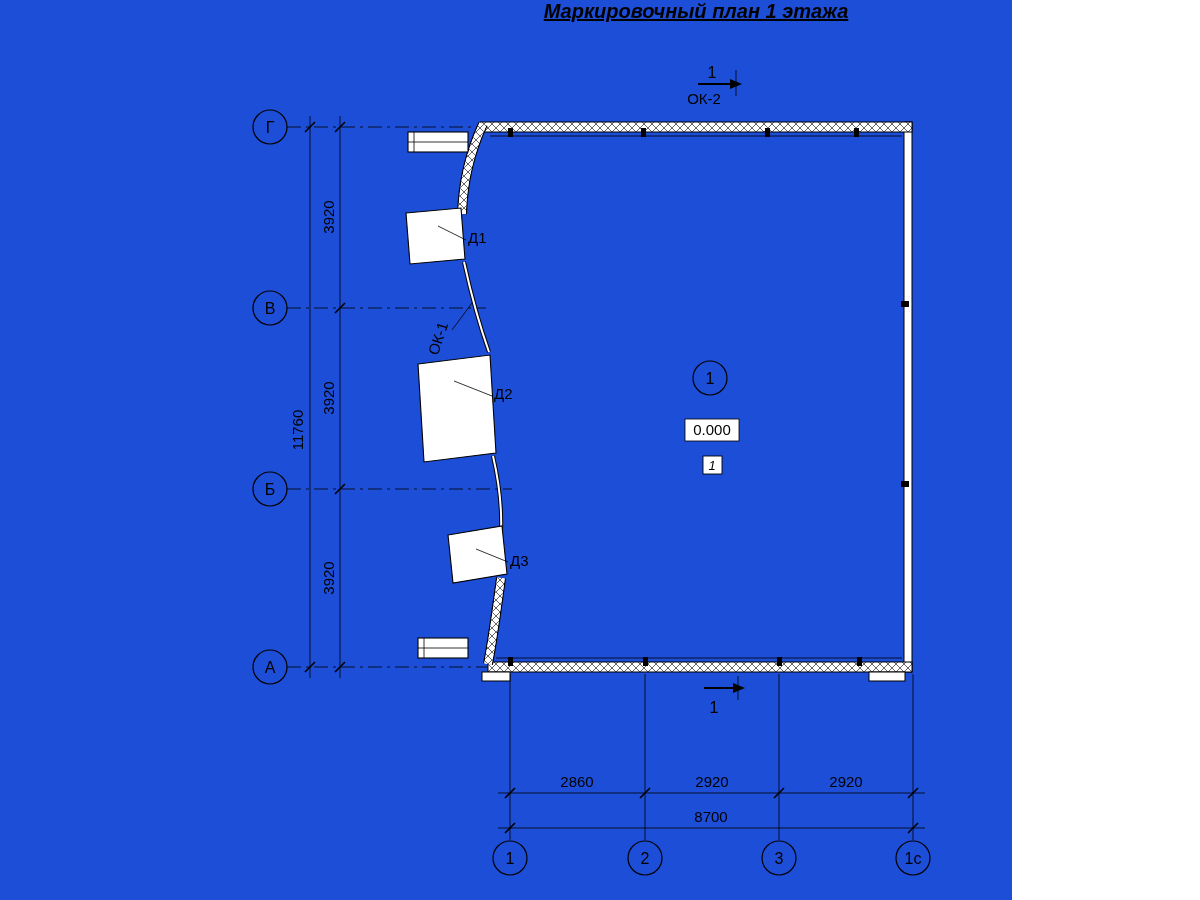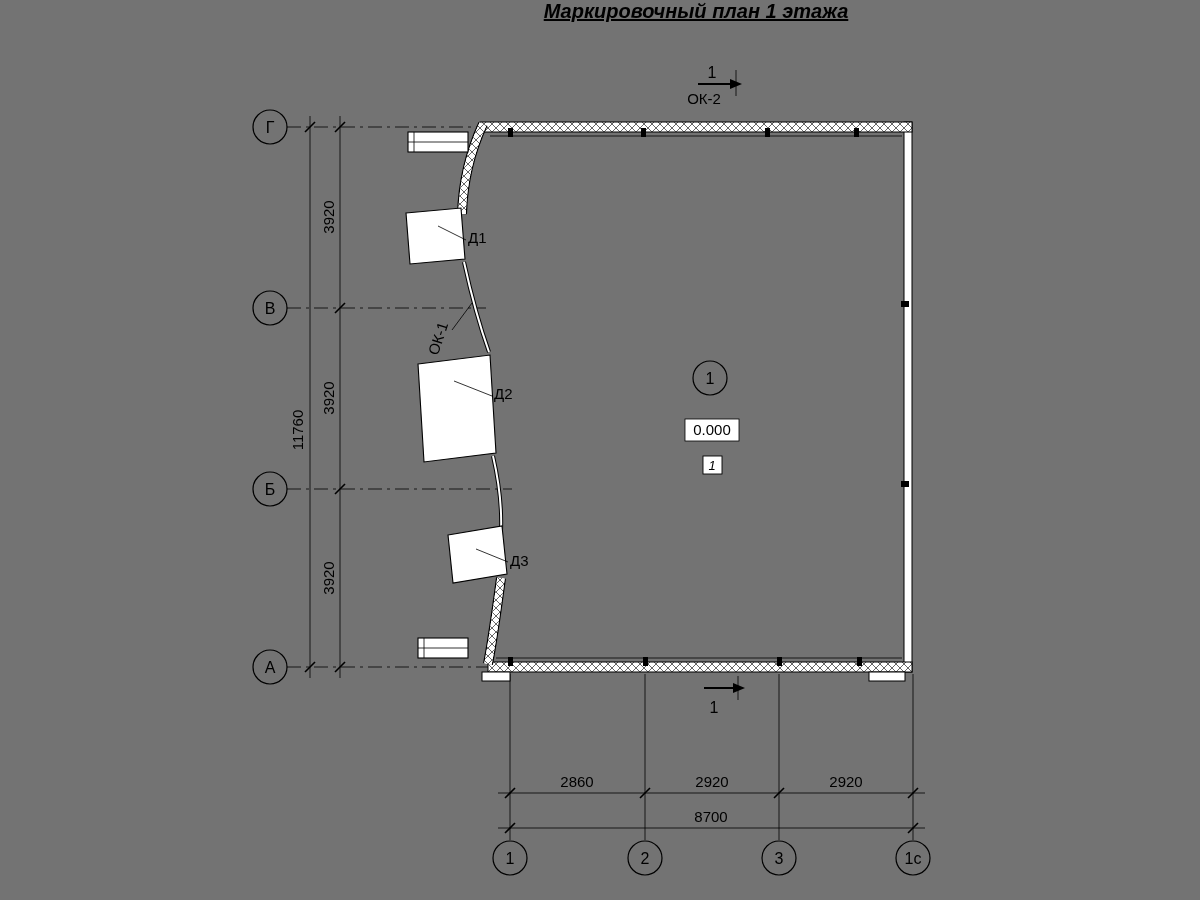--- a/index.html
+++ b/index.html
@@ -1,16 +1,16 @@
 <!DOCTYPE html>
 <html><head>
 <meta charset="utf-8">
 <style>
   html, body { margin: 0; padding: 0; background: #ffffff; }
-  .page { width: 1200px; height: 900px; position: relative; background: #737373; }
+  .page { width: 1012px; height: 900px; position: relative; background: #1d4ed8; }
   svg { display: block; }
   text { font-family: "Liberation Sans", sans-serif; fill: #000; }
   .title { font-size: 20px; font-style: italic; font-weight: bold; text-decoration: underline; }
   .lbl   { font-size: 15px; }
   .axis  { font-size: 16px; }
   .dim   { font-size: 15px; }
   .elev  { font-size: 15px; }
   .flmark{ font-size: 13px; font-style: italic; }
   .thin  { stroke: #000; stroke-width: 0.8; fill: none; }
   .med   { stroke: #000; stroke-width: 1.2; fill: none; }

